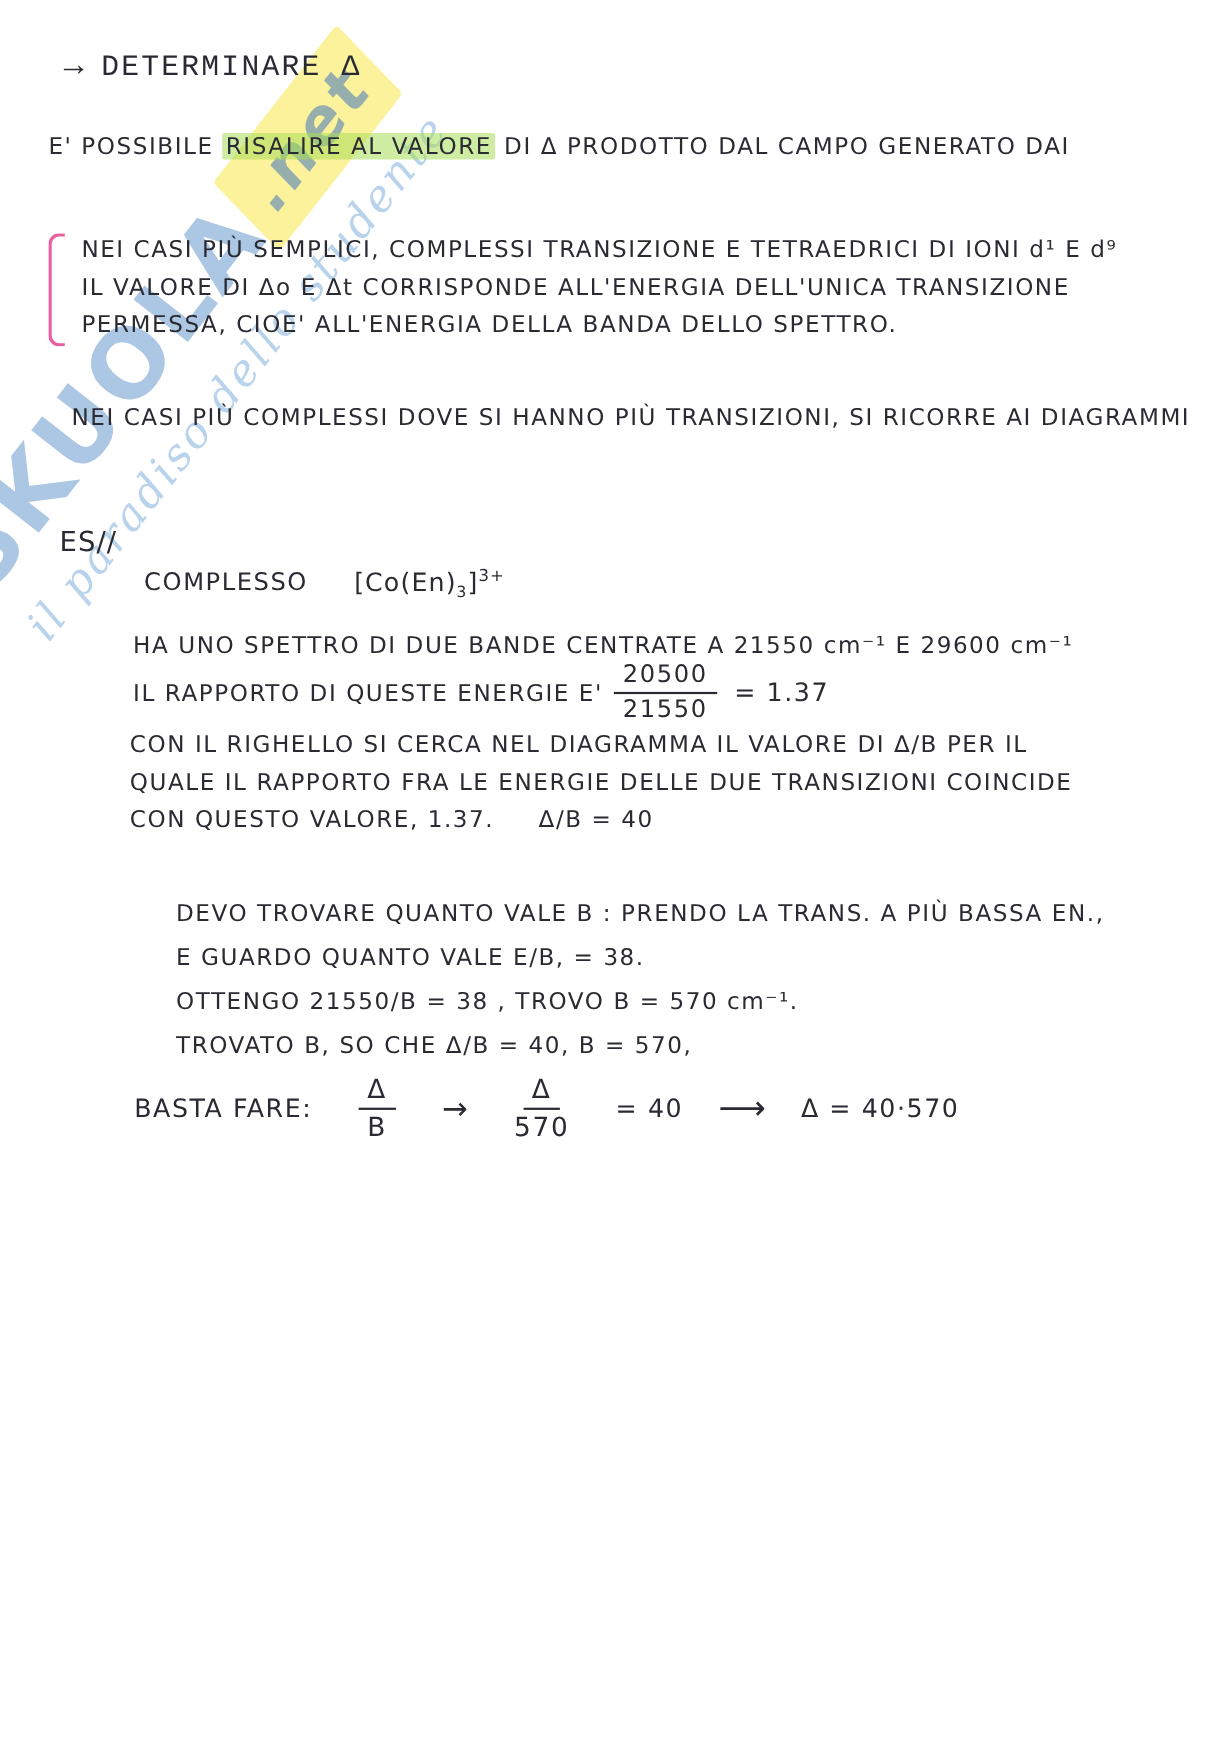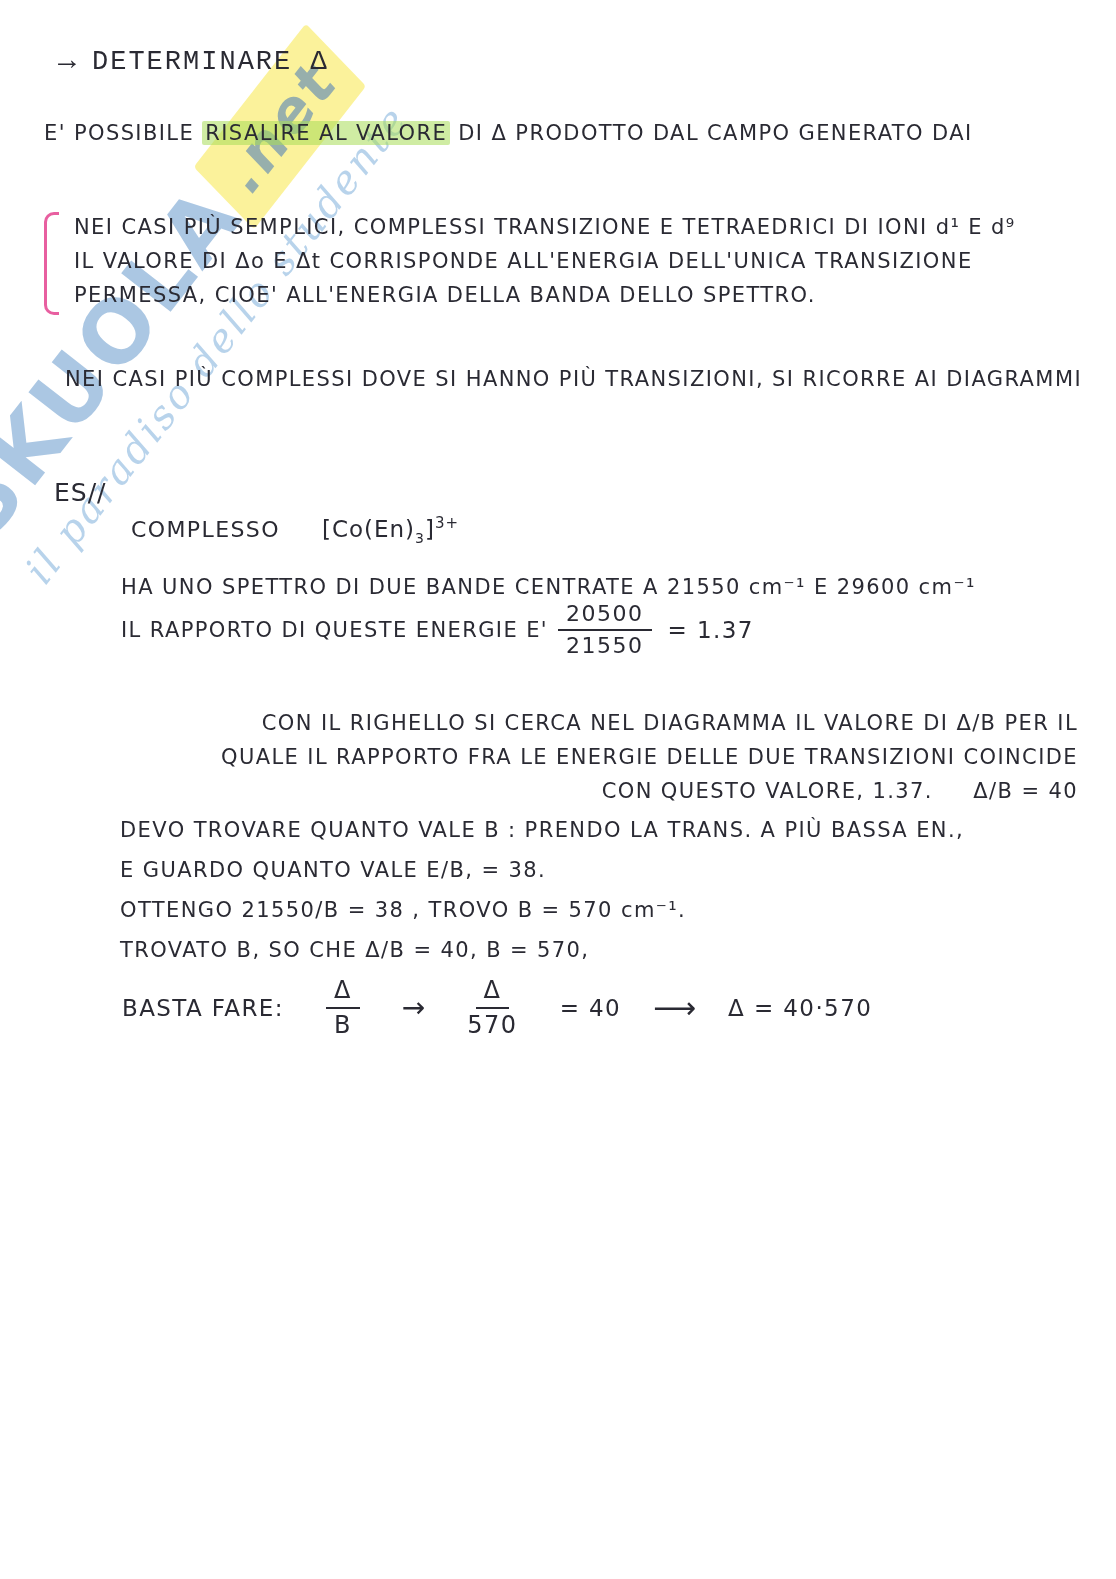--- a/index.html
+++ b/index.html
@@ -78,24 +78,24 @@
   .complex-formula sup { font-size:15px; }
 
   .spectrum-block { left:121px; top:570px; width:960px; }
 
   .ratio-row { left:121px; top:598px; height:64px; display:flex; align-items:center; }
   .frac { display:inline-flex; flex-direction:column; align-items:center; line-height:1.2; margin:0 10px; font-size:22px; letter-spacing:1.5px; }
   .frac .num { border-bottom:2.5px solid #2a2a33; padding:0 8px 2px; }
   .frac .den { padding-top:2px; }
   .ratio-eq { font-size:23px; margin-left:6px; }
 
-  .ruler-block { left:118px; top:706px; width:960px;text-align:right; }
+  .ruler-block { left:118px; top:660px; width:960px; }
 
   .b-block { left:120px; top:812px; width:980px; line-height:37px; }
-  .b-block .line { margin-bottom:3px; }
+  .b-block .line { margin-bottom:3px;margin-left:40px; }
 
   .final-row { left:122px; top:976px; display:flex; align-items:center; gap:32px; font-size:23px; letter-spacing:1.4px; }
   .final-row .frac { font-size:24px; }
   .final-arrow { font-size:28px; letter-spacing:0; }
   .final-long-arrow { font-size:30px; letter-spacing:0; }
 </style>
 </head>
 <body>
 
 <div class="page">

